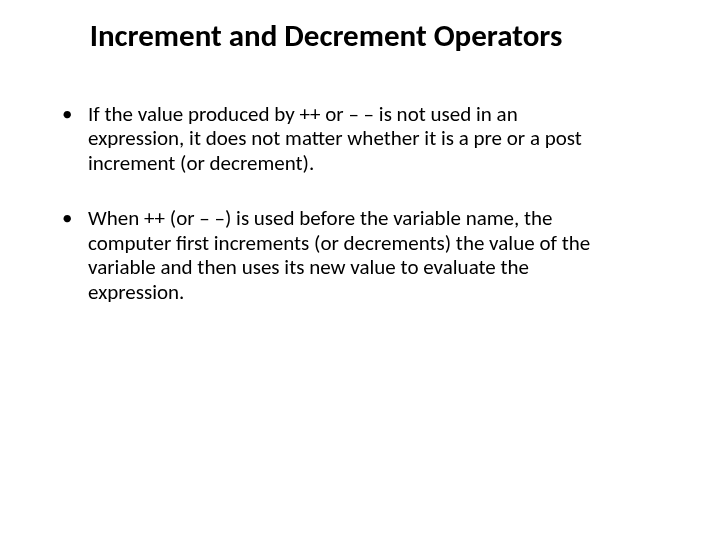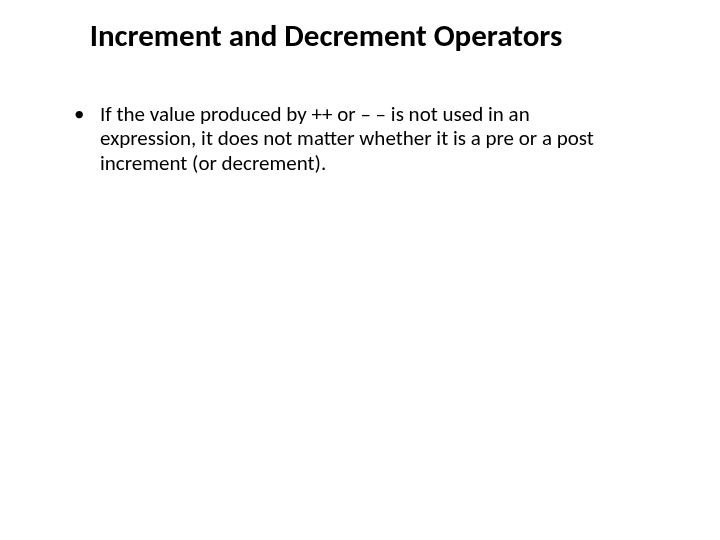--- a/index.html
+++ b/index.html
@@ -21,21 +21,21 @@
   .title {
     font-size: 31px;
     font-weight: 700;
     text-align: center;
     margin: 0 0 48px 0;
     line-height: 1.15;
     letter-spacing: 0px;
   }
   ul.bullets {
     list-style: none;
-    margin: 12px;
+    margin: 0;
     padding: 0 10px 0 30px;
   }
   ul.bullets > li {
     position: relative;
     font-size: 21px;
     line-height: 1.18;
     margin-bottom: 30px;
     padding-left: 26px;
   }
   ul.bullets > li::before {
@@ -48,14 +48,15 @@
   }
 </style>
 </head>
 <body>
 
 <div class="slide">
   <h1 class="title">Increment and Decrement Operators</h1>
 
   <ul class="bullets">
     <li>If the value produced by ++ or – – is not used in an expression, it does not matter whether it is a pre or a post increment (or decrement).</li>
+    <li>When ++ (or  – –) is used before the variable name, the computer first increments (or decrements) the value of the variable and then uses its new value to evaluate the expression.</li>
   </ul>
 </div>
 
 </body></html>

